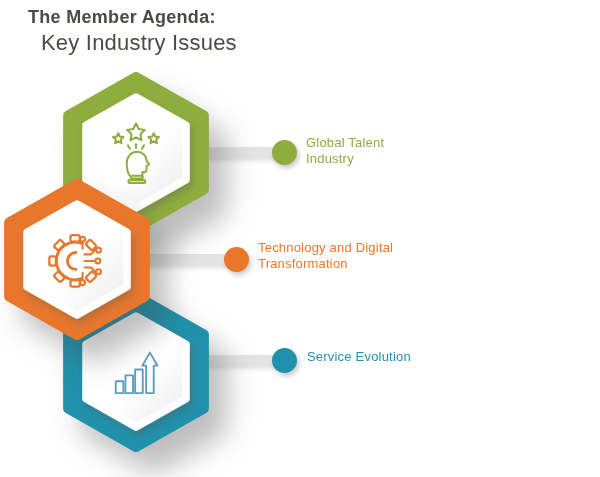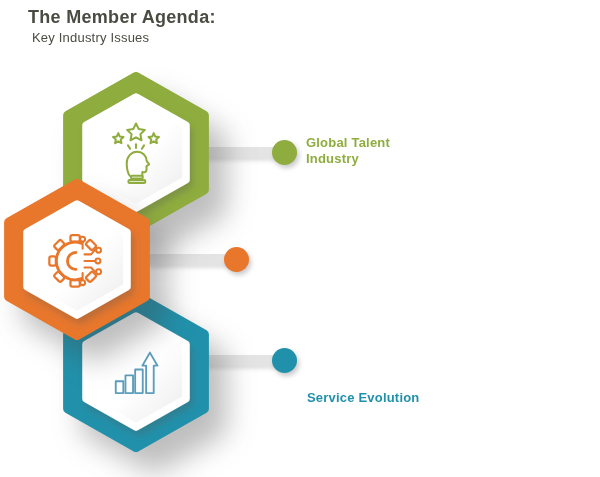--- a/index.html
+++ b/index.html
@@ -10,21 +10,21 @@
     --line:#e4e4e4;
     --icon-blue:#5e9dbd;
   }
   *{margin:0;padding:0;box-sizing:border-box;}
   body{background:#ffffff;font-family:"Liberation Sans", sans-serif;}
   .canvas{position:relative;width:600px;height:477px;background:#ffffff;overflow:hidden;}
 
   
   .title-block{position:absolute;left:28px;top:7px;color:var(--ink);}
   .title-line1{font-size:18px;font-weight:bold;letter-spacing:.3px;}
-  .title-line2{font-size:13px;font-weight:500;margin-left:4px;margin-top:2px;letter-spacing:.2px;}
+  .title-line2{font-size:22px;font-weight:500;margin-left:13px;margin-top:2px;letter-spacing:.2px;}
 
   
   .connector{position:absolute;height:11px;border-radius:6px;background:var(--line);
              box-shadow:2px 3px 4px rgba(0,0,0,0.12);z-index:1;}
   .c1{left:198px;top:147px;width:90px;}
   .c2{left:146px;top:254px;width:92px;}
   .c3{left:202px;top:355px;width:86px;}
   .bullet{position:absolute;width:25px;height:25px;border-radius:50%;z-index:2;
           box-shadow:2px 3px 5px rgba(0,0,0,0.22);}
   .b1{left:272px;top:140px;background:var(--green);}
@@ -38,25 +38,25 @@
   .hex-teal{left:60px;top:291px;z-index:3;}
   .hexsvg{position:absolute;left:0;top:0;
           filter:drop-shadow(18px 22px 14px rgba(70,70,70,0.35));}
   .hex-green .outer{fill:var(--green);stroke:var(--green);}
   .hex-orange .outer{fill:var(--orange);stroke:var(--orange);}
   .hex-teal .outer{fill:var(--teal);stroke:var(--teal);}
   .inner{fill:url(#whiteGrad);stroke:#ffffff;}
   .icon{position:absolute;left:50%;top:50%;transform:translate(-50%,-50%);z-index:2;}
 
   
-  .label{position:absolute;font-size:13px;font-weight:bold;line-height:16px;z-index:2;
+  .label{position:absolute;font-size:13px;font-weight:normal;line-height:16px;z-index:2;
          letter-spacing:.2px;}
   .l1{left:306px;top:135px;color:var(--green);}
   .l2{left:258px;top:240px;color:var(--orange);}
-  .l3{left:307px;top:349px;color:var(--teal);margin-top:41px;}
+  .l3{left:307px;top:349px;color:var(--teal);}
 </style>
 </head>
 <body>
 
 <div class="canvas">
 
   <svg width="0" height="0" style="position:absolute">
     <defs>
       <linearGradient id="whiteGrad" x1="0" y1="0" x2="1" y2="1">
         <stop offset="55%" stop-color="#ffffff"></stop>
@@ -148,17 +148,21 @@
         <rect x="31" y="29" width="9" height="28"></rect>
         <path d="M44,57 L44,24.5 L39.5,24.5 L48.5,9 L57.5,24.5 L53,24.5 L53,57 Z"></path>
       </g>
     </svg>
   </div>
 
   <div class="label l1">
     <div>Global Talent</div>
     <div>Industry</div>
   </div>
+  <div class="label l2">
+    <div>Technology and Digital</div>
+    <div>Transformation</div>
+  </div>
   <div class="label l3">
     <div>Service Evolution</div>
   </div>
 
 </div>
 
 </body></html>

